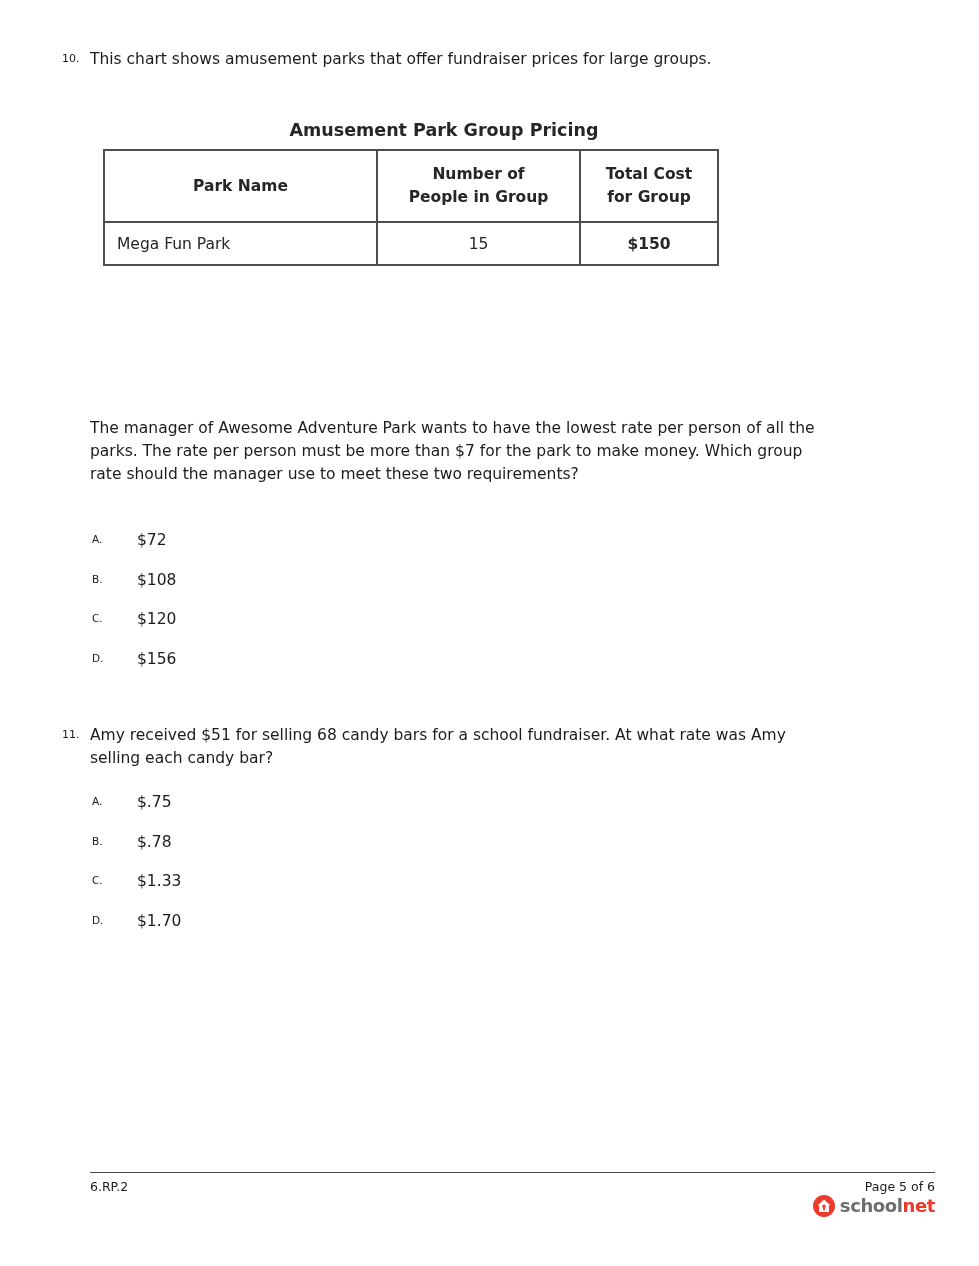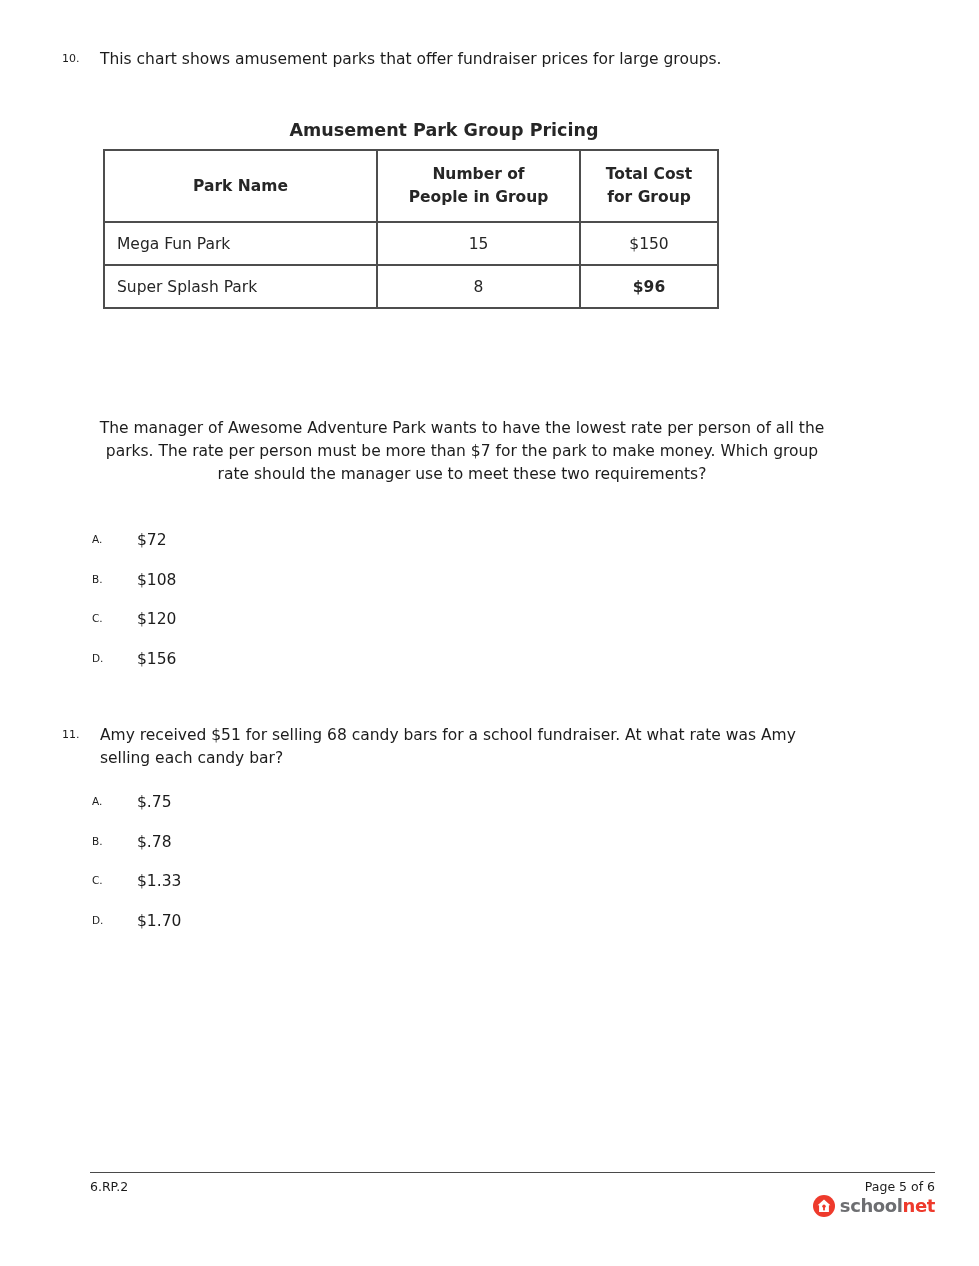--- a/index.html
+++ b/index.html
@@ -6,35 +6,35 @@
   html, body { background: #ffffff; }
   .page {
     position: relative;
     width: 979px;
     height: 1266px;
     background: #ffffff;
     font-family: "DejaVu Sans", "Liberation Sans", sans-serif;
     color: #1c1c1c;
     overflow: hidden;
   }
-  .q-head { position: absolute; display: flex; width: 772px; justify-content: space-between; }
+  .q-head { position: absolute; display: flex; width: 772px; }
   .q-num { flex: 0 0 28px; font-size: 11px; padding-top: 4px; color: #1c1c1c; }
   .q-prompt { font-size: 15.5px; line-height: 23px; width: 734px; }
 
   .chart { position: absolute; left: 103px; top: 120px; width: 682px; }
   .chart-title { font-size: 17.5px; font-weight: bold; text-align: center; color: #262626; margin-bottom: 9px; }
   table.pricing { border-collapse: collapse; width: 614px; table-layout: fixed; border-radius: 26px; }
   .pricing th, .pricing td { border: 2px solid #4d4d4d; font-size: 15.5px; color: #262626; }
   .pricing th { font-weight: bold; text-align: center; vertical-align: middle; height: 72px; white-space: pre-line; line-height: 23px; }
   .pricing td { height: 43px; text-align: center; vertical-align: middle; }
   .pricing td.left { text-align: left; padding-left: 12px; }
   .colw1 { width: 273px; } .colw2 { width: 203px; } .colw3 { width: 138px; }
   .pricing tr:last-child td:last-child { font-weight: bold; }
 
-  .para { position: absolute; left: 90px; top: 417px; width: 744px; font-size: 15.5px; line-height: 23px; text-align: center; }
+  .para { position: absolute; left: 90px; top: 417px; width: 744px; font-size: 15.5px; line-height: 23px; }
 
   .choices { position: absolute; }
   .choice { display: flex; align-items: flex-start; height: 24px; margin-bottom: 15.5px; }
   .choice-letter { flex: 0 0 45px; font-size: 10.5px; padding-top: 5px; color: #1c1c1c; }
   .choice-text { font-size: 15.5px; line-height: 24px; color: #1c1c1c; }
 
   .footer-rule { position: absolute; left: 90px; top: 1172px; width: 845px; border-top: 1px solid #4a4a4a; }
   .footer-left { position: absolute; left: 90px; top: 1179px; font-size: 12.5px; }
   .footer-right { position: absolute; right: 44px; top: 1179px; font-size: 12.5px; }
   .logo { position: absolute; right: 44px; top: 1195px; display: flex; align-items: center; gap: 5px; }
@@ -68,25 +68,20 @@
 People in Group</th>
           <th>Total Cost
 for Group</th>
         </tr>
       </thead>
       <tbody>
         <tr>
           <td class="left">Mega Fun Park</td>
           <td>15</td>
           <td>$150</td>
-        </tr>
-        <tr>
-          <td class="left">Super Splash Park</td>
-          <td>8</td>
-          <td>$96</td>
         </tr>
       </tbody>
     </table>
   </div>
 
   <div class="para">The manager of Awesome Adventure Park wants to have the lowest rate per person of all the parks. The rate per person must be more than $7 for the park to make money. Which group rate should the manager use to meet these two requirements?</div>
 
   <div class="choices" style="left:92px; top:528px;">
     <div class="choice">
       <span class="choice-letter">A.</span>

